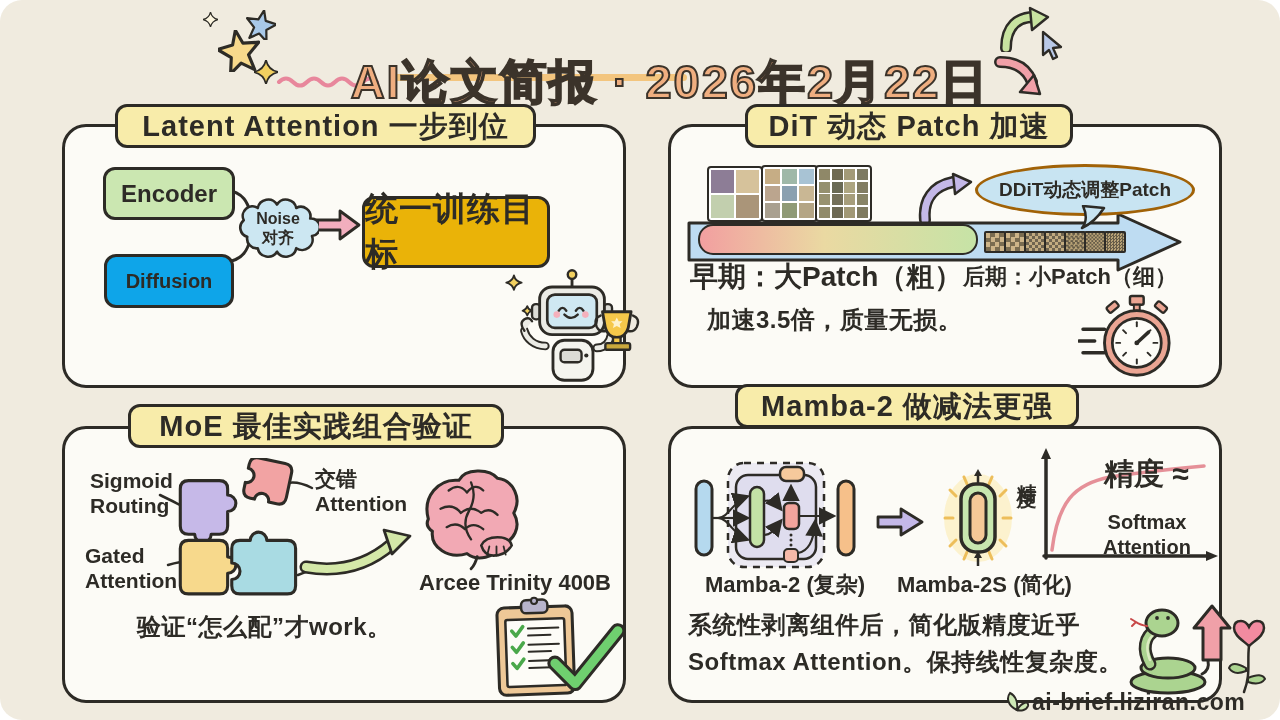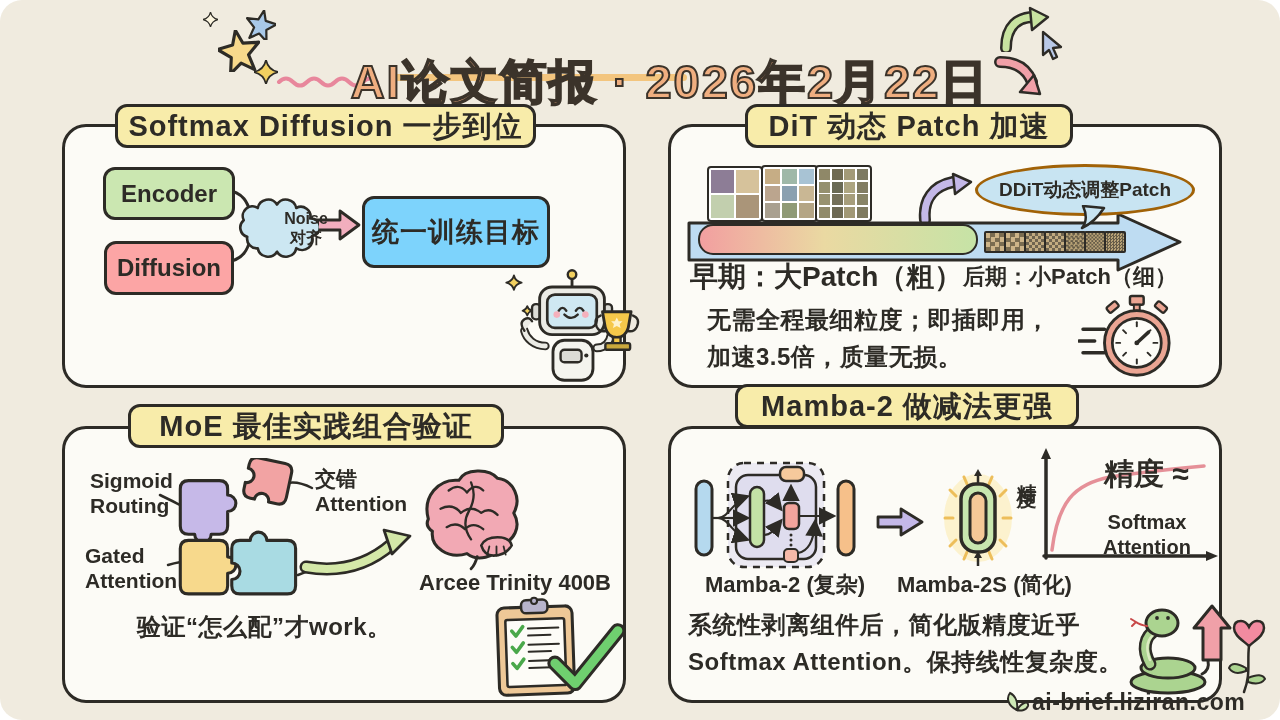--- a/index.html
+++ b/index.html
@@ -33,21 +33,21 @@
   }
   .box {
     position:absolute; border:3px solid #2d2b26; border-radius:12px;
     display:flex; align-items:center; justify-content:center;
     font-weight:bold; z-index:2;
   }
   .sum { position:absolute; font-weight:bold; font-size:24px; line-height:37px; letter-spacing:0.5px; }
   .lbl { position:absolute; font-weight:bold; font-size:21px; line-height:25px; }
   .cloudtxt {
     position:absolute; text-align:center; font-weight:bold;
-    font-size:16px; line-height:19px; z-index:3;padding-left:28px;
+    font-size:16px; line-height:19px; z-index:3;
   }
   .bubble {
     position:absolute; background:#c8e4f2; border:3px solid #a16207;
     border-radius:50%; display:flex; align-items:center; justify-content:center;
     font-weight:bold; font-size:19px; z-index:4;
   }
   .pgrid {
     position:absolute; display:grid; gap:2px; background:#ffffff;
     border:2.5px solid #2d2b26; border-radius:4px; padding:2px;
   }
@@ -100,43 +100,43 @@
   <svg class="abs" style="left:1040px;top:30px" width="26" height="32">
     <path d="M3,2 L3,25 L9,20 L13,29 L17,27 L13,18 L21,17 Z" fill="#b9c9e8" stroke="#2d2b26" stroke-width="2.3" stroke-linejoin="round"></path>
   </svg>
   <svg class="abs" style="left:994px;top:56px" width="52" height="44">
     <path d="M6,6 C22,6 33,13 38,26" stroke="#2d2b26" stroke-width="12" fill="none" stroke-linecap="round"></path>
     <path d="M6,6 C22,6 33,13 38,26" stroke="#f0a0a8" stroke-width="7" fill="none" stroke-linecap="round"></path>
     <polygon points="46,38 26,36 40,19" fill="#f0a0a8" stroke="#2d2b26" stroke-width="2.5" stroke-linejoin="round"></polygon>
   </svg>
 
   <section class="panel" style="left:62px;top:124px;width:558px;height:258px"></section>
-  <div class="ptitle" style="left:115px;top:104px;width:415px">Softmax Diffusion 一步到位</div>
+  <div class="ptitle" style="left:115px;top:104px;width:415px">Latent Attention 一步到位</div>
 
   <div class="box" style="left:103px;top:167px;width:126px;height:47px;background:#cbe7b1;font-size:24px">Encoder</div>
-  <div class="box" style="left:104px;top:241px;width:124px;height:48px;background:#fca5a5;font-size:24px">Diffusion</div>
+  <div class="box" style="left:104px;top:254px;width:124px;height:48px;background:#0ea5e9;font-size:20px">Diffusion</div>
 
   <svg class="abs" style="left:222px;top:178px" width="44" height="96">
     <path d="M4,12 C22,14 26,26 28,34" stroke="#2d2b26" stroke-width="3" fill="none" stroke-linecap="round"></path>
     <path d="M4,84 C22,82 26,70 28,62" stroke="#2d2b26" stroke-width="3" fill="none" stroke-linecap="round"></path>
   </svg>
 
   <svg class="abs" style="left:235px;top:192px;z-index:2" width="84" height="74" viewBox="0 0 96 72">
     <path d="M14,45 A11,11 0 0 1 10,26 A11,11 0 0 1 26,12 A12,12 0 0 1 48,8 A12,12 0 0 1 70,12 A11,11 0 0 1 86,24 A10,10 0 0 1 88,44 A12,12 0 0 1 70,58 A12,12 0 0 1 48,62 A12,12 0 0 1 26,58 A11,11 0 0 1 14,45 Z" fill="#cce7f2" stroke="#2d2b26" stroke-width="3" stroke-linejoin="round"></path>
   </svg>
   <div class="cloudtxt" style="left:243px;top:209px;width:70px">
     <div>Noise</div>
     <div>对齐</div>
   </div>
 
   <svg class="abs" style="left:314px;top:208px" width="48" height="34">
     <path d="M2,12 H26 V3 L45,17 L26,31 V22 H2 Z" fill="#f2aebe" stroke="#2d2b26" stroke-width="2.8" stroke-linejoin="round"></path>
   </svg>
 
-  <div class="box" style="left:362px;top:196px;width:182px;height:66px;background:#7dd3fc;font-size:27px;letter-spacing:1px">统一训练目标</div>
+  <div class="box" style="left:362px;top:196px;width:182px;height:66px;background:#eab308;font-size:33px;letter-spacing:1px">统一训练目标</div>
 
 
   <svg class="abs" style="left:500px;top:266px;z-index:3" width="145" height="120" viewBox="0 0 145 126">
     <g stroke="#2d2b26" stroke-width="3" stroke-linejoin="round" stroke-linecap="round">
       <path d="M11,10 Q12.5,16 19,17.5 Q12.5,19 11,25 Q9.5,19 3,17.5 Q9.5,16 11,10 Z" fill="#f2d060" stroke-width="2"></path>
       <path d="M25,42 Q26,46 30,47 Q26,48 25,52 Q24,48 20,47 Q24,46 25,42 Z" fill="#f2d060" stroke-width="1.8"></path>
       <line x1="72" y1="22" x2="72" y2="12"></line>
       <circle cx="72" cy="9" r="4.5" fill="#f2d060" stroke-width="2.5"></circle>
       <rect x="30" y="40" width="9" height="16" rx="4" fill="#dcdcd6" stroke-width="2.5"></rect>
       <rect x="105" y="40" width="9" height="16" rx="4" fill="#dcdcd6" stroke-width="2.5"></rect>
@@ -225,21 +225,20 @@
   <div class="chk" style="left:1024px;background:repeating-conic-gradient(#6f6450 0 25%,#c2ab80 0 50%);background-size:6px 6px"></div>
   <div class="chk" style="left:1044px;background:repeating-conic-gradient(#6f6450 0 25%,#c2ab80 0 50%);background-size:6px 6px"></div>
   <div class="chk" style="left:1064px;background:repeating-conic-gradient(#665c48 0 25%,#b8a276 0 50%);background-size:4.5px 4.5px"></div>
   <div class="chk" style="left:1084px;background:repeating-conic-gradient(#665c48 0 25%,#b8a276 0 50%);background-size:3.6px 3.6px"></div>
   <div class="chk" style="left:1104px;background:repeating-conic-gradient(#665c48 0 25%,#b8a276 0 50%);background-size:3px 3px"></div>
 
   <div class="lbl" style="left:690px;top:264px;font-size:28px">早期：大Patch（粗）</div>
   <div class="lbl" style="left:963px;top:264px;font-size:22px">后期：小Patch（细）</div>
 
   <div class="sum" style="left:707px;top:301px">
-    <div>无需全程最细粒度；即插即用，</div>
     <div>加速3.5倍，质量无损。</div>
   </div>
 
   <svg class="abs" style="left:1078px;top:292px" width="100" height="92" viewBox="0 0 100 94">
     <g stroke="#2d2b26" stroke-linecap="round">
       <path d="M4,38 h22 M0,50 h16 M4,62 h22" stroke-width="3.5" fill="none"></path>
       <rect x="52" y="4" width="14" height="9" rx="2" fill="#eba593" stroke-width="2.5"></rect>
       <rect x="56" y="13" width="6" height="6" fill="#eba593" stroke-width="2"></rect>
       <rect x="28" y="12" width="12" height="7" rx="2" fill="#eba593" stroke-width="2.3" transform="rotate(-40 34 15)"></rect>
       <rect x="78" y="12" width="12" height="7" rx="2" fill="#eba593" stroke-width="2.3" transform="rotate(40 84 15)"></rect>

